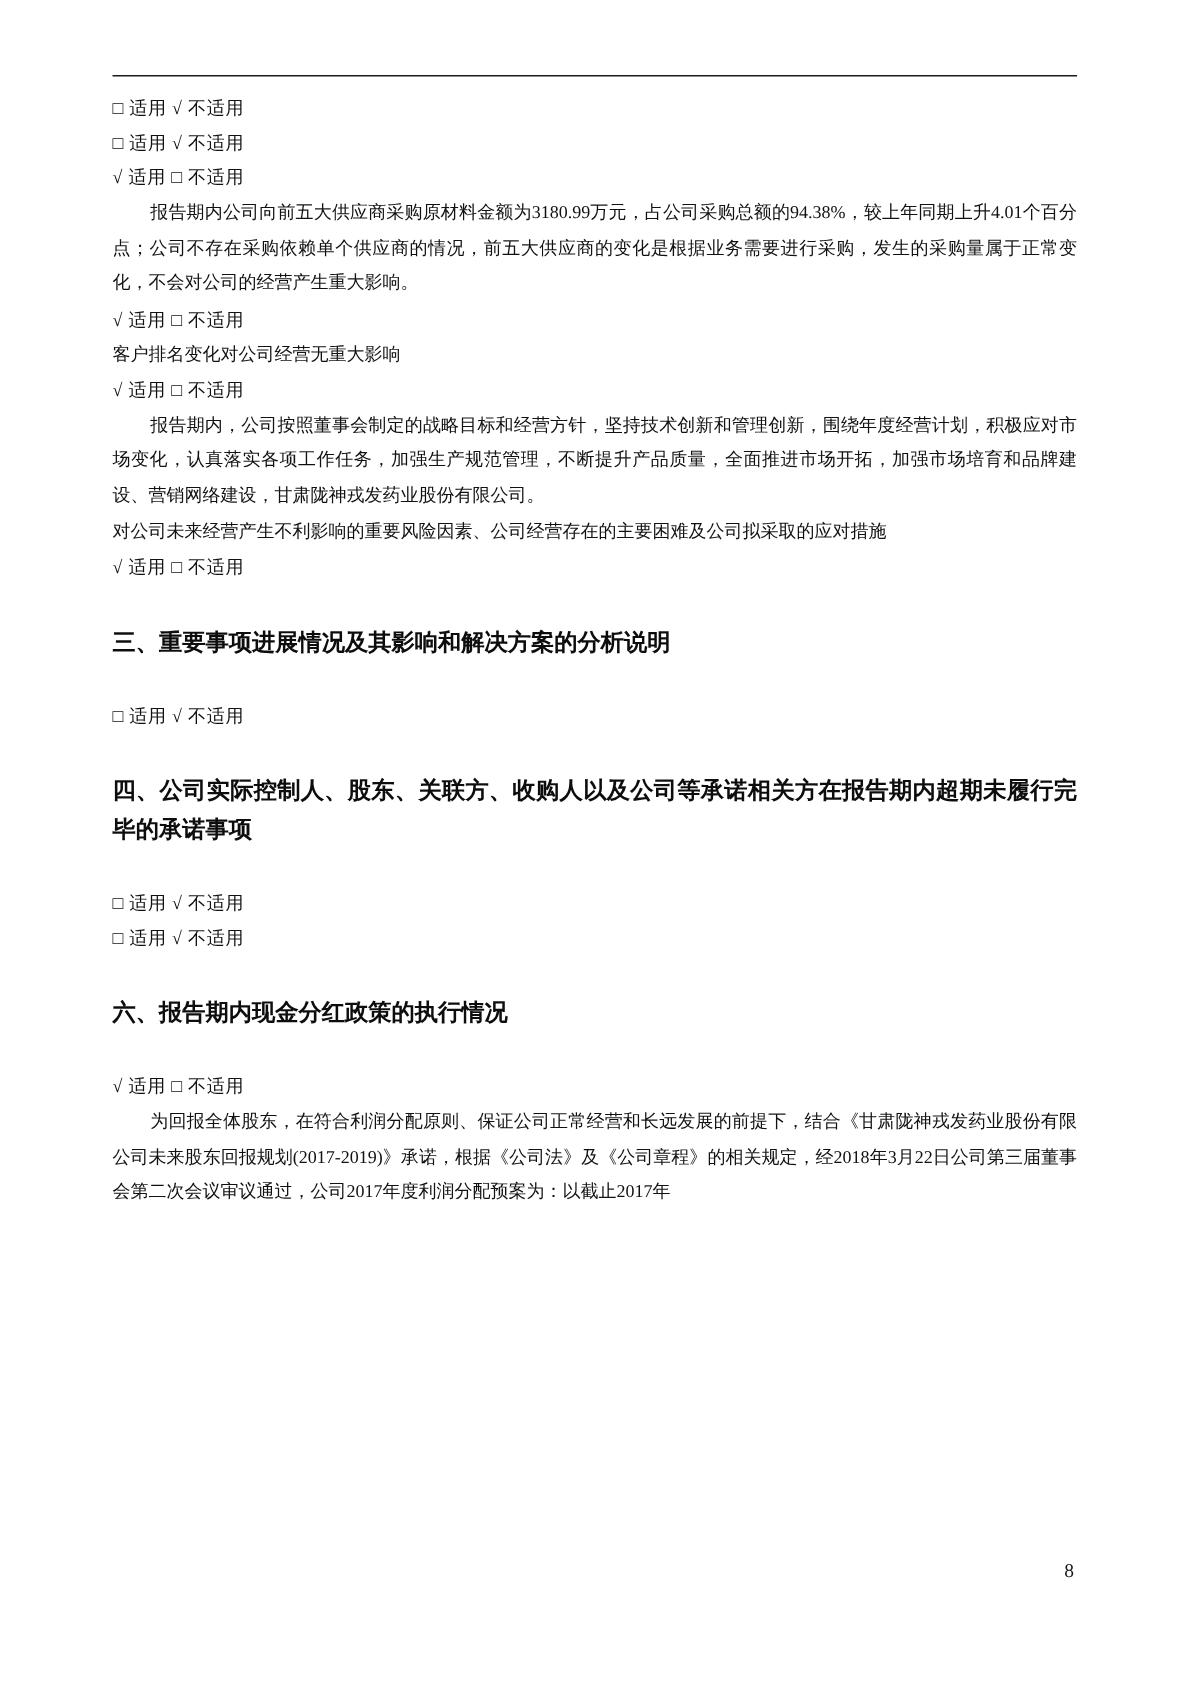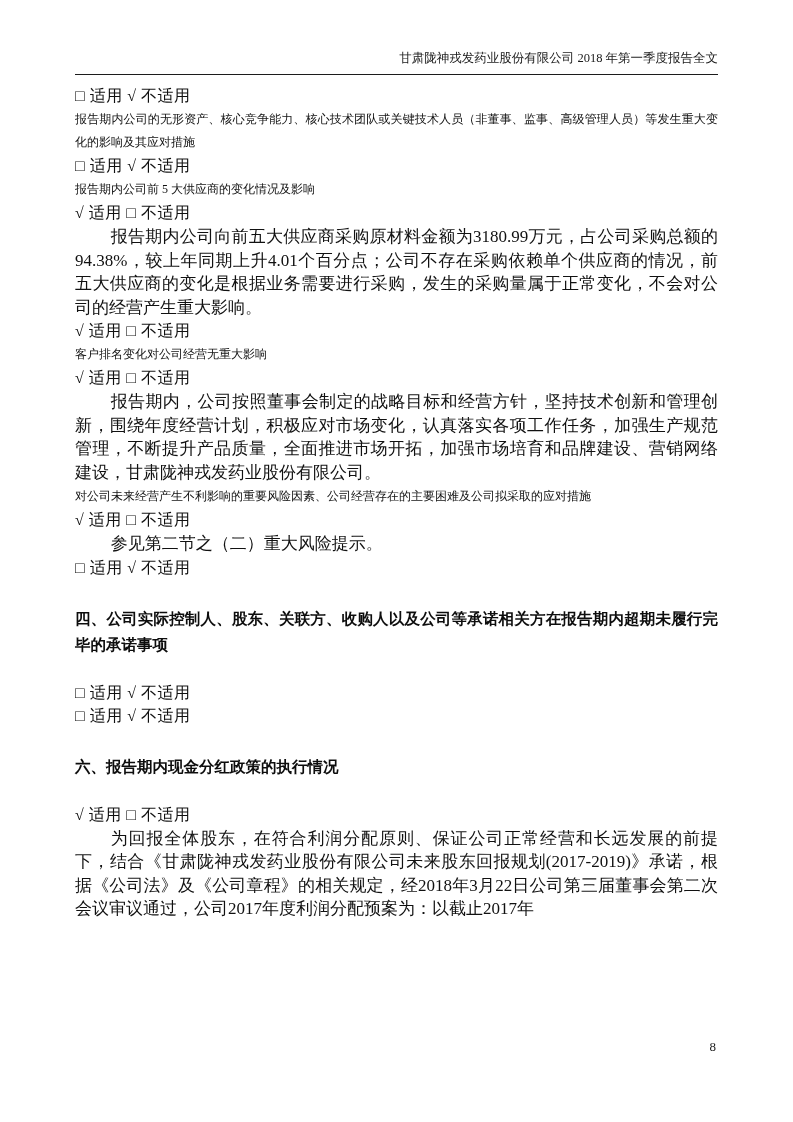--- a/index.html
+++ b/index.html
@@ -25,33 +25,33 @@
     line-height: 17px;
     padding-bottom: 7px;
     color: #1a1a1a;
   }
   .header-rule {
     border: none;
     border-top: 1.6px solid #1c1c1c;
     margin: 0 0 10px 0;
   }
   .check {
-    font-size: 16px;
+    font-size: 12px;
     line-height: 22px;
     margin: 1px 0;
     letter-spacing: 0.5px;
   }
   .label {
     font-size: 12px;
     line-height: 23px;
     margin: 1px 0;
     text-align: justify;
   }
   .para {
-    font-size: 17px;
+    font-size: 12px;
     line-height: 23.5px;
     margin: 1px 0;
     text-indent: 2.1em;
     text-align: justify;
   }
   .para-last {
     text-align: left;
   }
   .heading {
     font-family: "Liberation Sans", "DejaVu Sans", sans-serif;
@@ -68,43 +68,38 @@
     right: 77px;
     font-size: 13px;
     color: #1a1a1a;
   }
 </style>
 </head>
 <body>
 
 <div class="page">
 
-  <div class="page-header">
-    <span>甘肃陇神戎发药业股份有限公司 2018 年第一季度报告全文</span>
-  </div>
   <hr class="header-rule">
 
   <p class="check">□ 适用 √ 不适用</p>
-  <p class="label">报告期内公司的无形资产、核心竞争能力、核心技术团队或关键技术人员（非董事、监事、高级管理人员）等发生重大变化的影响及其应对措施</p>
   <p class="check">□ 适用 √ 不适用</p>
 
-  <p class="label">报告期内公司前 5 大供应商的变化情况及影响</p>
   <p class="check">√ 适用 □ 不适用</p>
   <p class="para">报告期内公司向前五大供应商采购原材料金额为3180.99万元，占公司采购总额的94.38%，较上年同期上升4.01个百分点；公司不存在采购依赖单个供应商的情况，前五大供应商的变化是根据业务需要进行采购，发生的采购量属于正常变化，不会对公司的经营产生重大影响。</p>
 
   <p class="check">√ 适用 □ 不适用</p>
 
   <p class="label">客户排名变化对公司经营无重大影响</p>
   <p class="check">√ 适用 □ 不适用</p>
   <p class="para">报告期内，公司按照董事会制定的战略目标和经营方针，坚持技术创新和管理创新，围绕年度经营计划，积极应对市场变化，认真落实各项工作任务，加强生产规范管理，不断提升产品质量，全面推进市场开拓，加强市场培育和品牌建设、营销网络建设，甘肃陇神戎发药业股份有限公司。</p>
 
   <p class="label">对公司未来经营产生不利影响的重要风险因素、公司经营存在的主要困难及公司拟采取的应对措施</p>
   <p class="check">√ 适用 □ 不适用</p>
-  <p class="para para-last">参见第二节之（二）重大风险提示。</p>
 
+  <h2 class="heading">三、重要事项进展情况及其影响和解决方案的分析说明</h2>
   <p class="check">□ 适用 √ 不适用</p>
 
   <h2 class="heading">四、公司实际控制人、股东、关联方、收购人以及公司等承诺相关方在报告期内超期未履行完毕的承诺事项</h2>
   <p class="check">□ 适用 √ 不适用</p>
 
   <p class="check">□ 适用 √ 不适用</p>
 
   <h2 class="heading">六、报告期内现金分红政策的执行情况</h2>
   <p class="check">√ 适用 □ 不适用</p>
   <p class="para">为回报全体股东，在符合利润分配原则、保证公司正常经营和长远发展的前提下，结合《甘肃陇神戎发药业股份有限公司未来股东回报规划(2017-2019)》承诺，根据《公司法》及《公司章程》的相关规定，经2018年3月22日公司第三届董事会第二次会议审议通过，公司2017年度利润分配预案为：以截止2017年</p>

